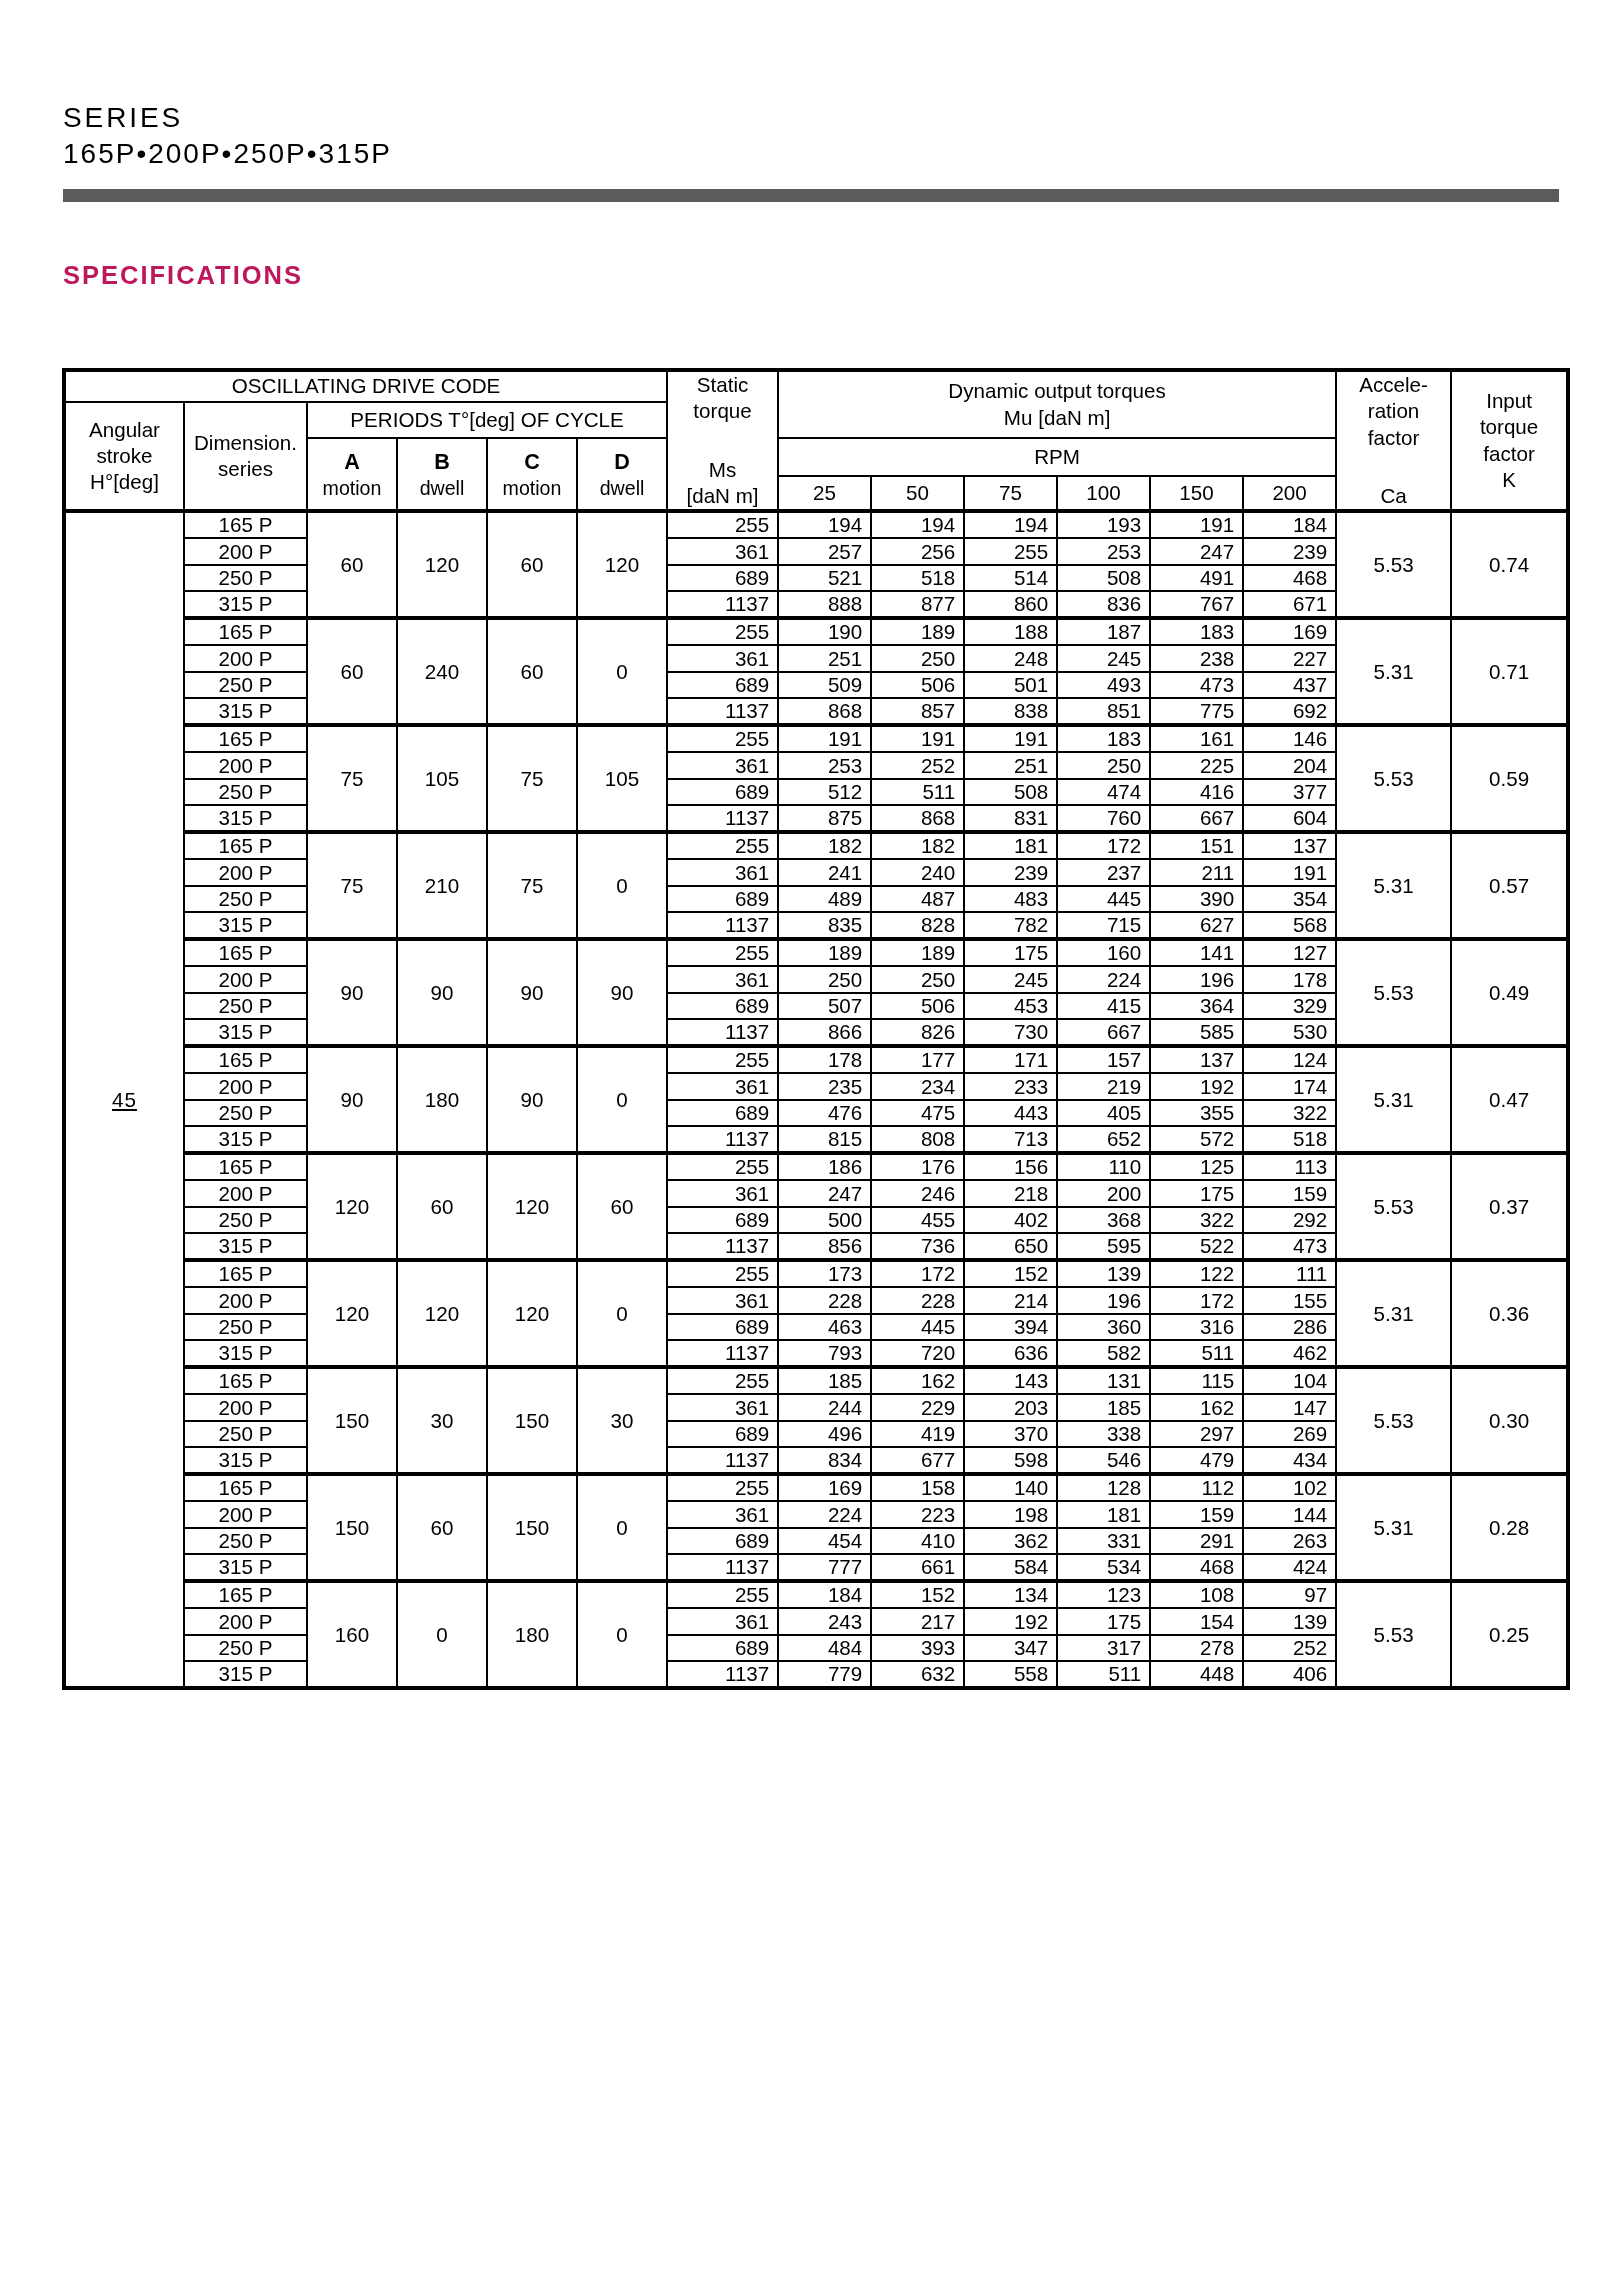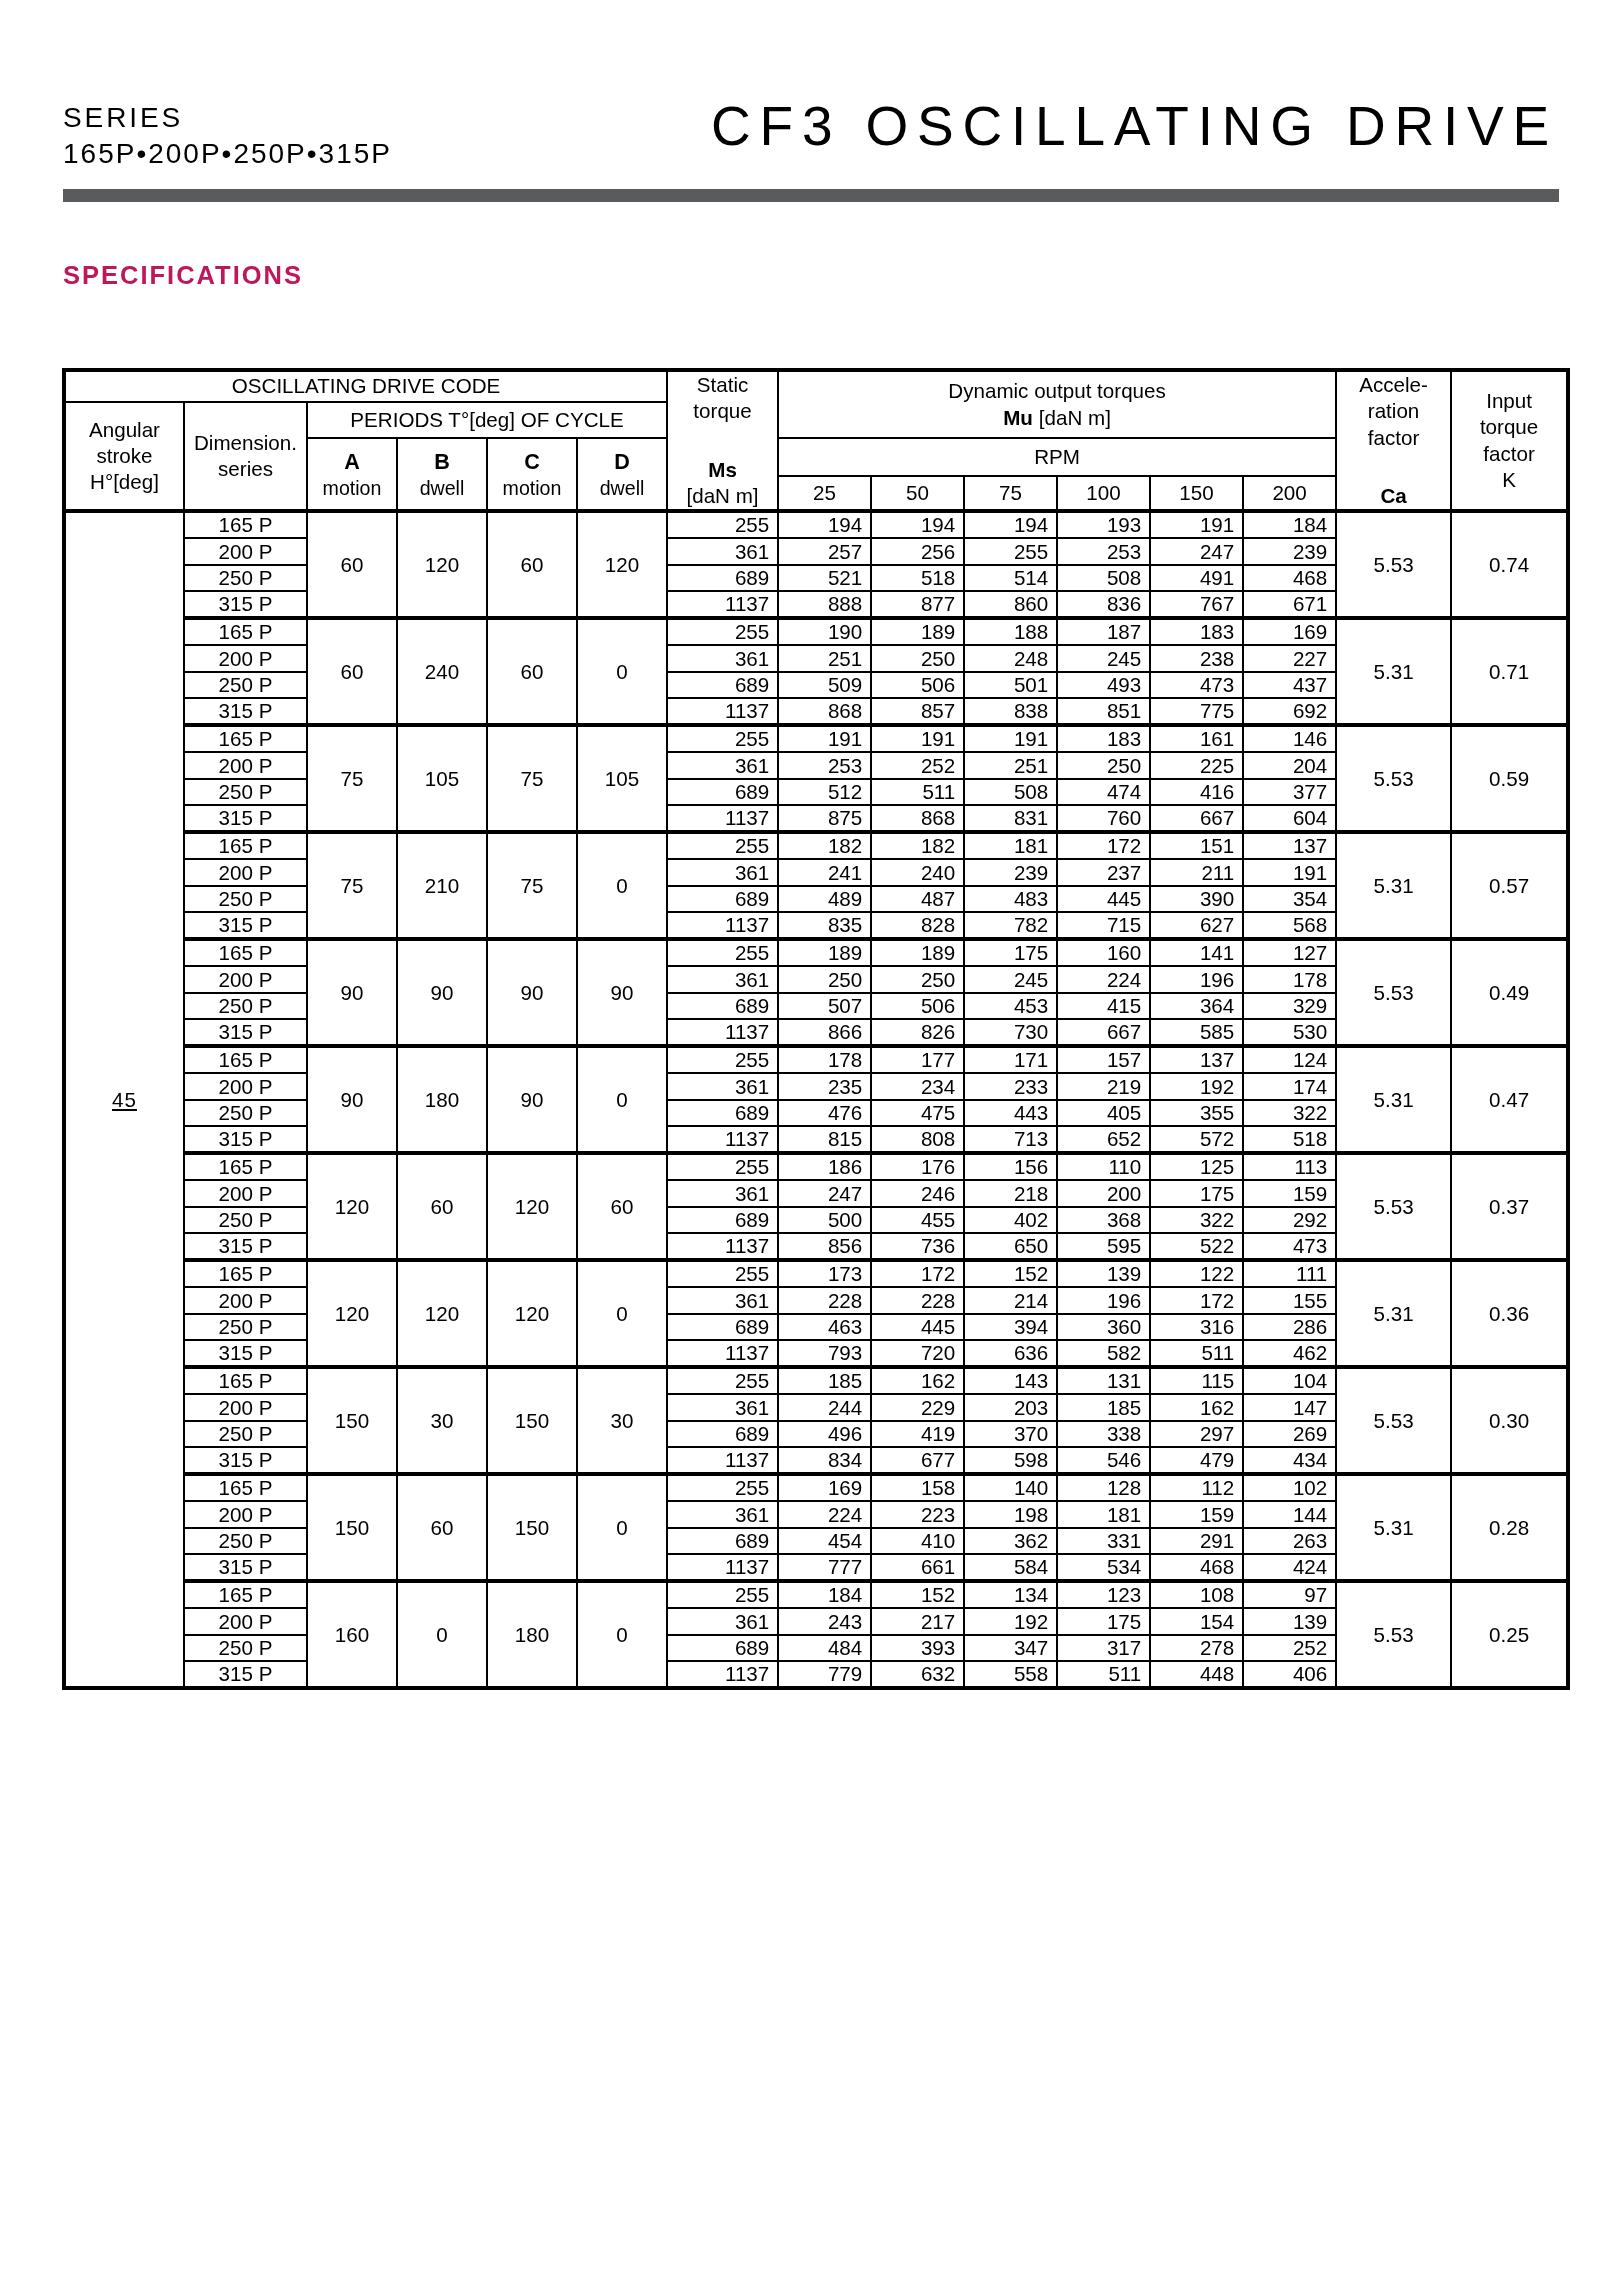--- a/index.html
+++ b/index.html
@@ -17,21 +17,21 @@
                  color:#be185d;letter-spacing:2px;}
 
   
   table.spec{position:absolute;left:62px;top:368px;width:1504px;border-collapse:collapse;
              table-layout:fixed;border:4.9px solid #000;font-stretch:condensed;padding-left:28px;}
   .spec th,.spec td{border:2px solid #000;padding:0;text-align:center;font-weight:normal;
                     overflow:hidden;white-space:nowrap;}
   .spec thead th{border-width:2.9px;font-size:20.6px;line-height:1.28;}
   .spec tr.hr1{height:32px;} .spec tr.hr2{height:29px;}
   .spec tr.hr3{height:31px;} .spec tr.hr4{height:35px;}
-  .bold{font-weight:bold;margin-top:32px;}
+  .bold{font-weight:normal;margin-top:32px;}
   .mu-gap{margin-right:5.9px;}
   .pl{font-weight:bold;font-size:21.6px;}
   .ps{font-size:19.6px;}
   .rpm-val{font-weight:bold;font-size:21.6px;}
 
   .spec tbody tr{height:26.5px;}
   .spec tbody td{border-top-width:2.9px;border-bottom-width:2.9px;font-size:20.6px;}
   .spec tbody tr.group-first td{border-top-width:4.9px;}
   td.num{text-align:right;padding-right:7.8px;}
   td.angular-cell{font-size:61px;letter-spacing:1px;text-decoration:underline;}
@@ -50,21 +50,20 @@
 </style>
 </head>
 <body>
 
 <div class="page">
 
   <div class="series-block">
     <div class="series-label">SERIES</div>
     <div class="series-models">165P•200P•250P•315P</div>
   </div>
-  <div class="doc-title">CF3 OSCILLATING DRIVE</div>
   <div class="header-rule"></div>
   <div class="section-title">SPECIFICATIONS</div>
 
   <table class="spec">
     <colgroup>
       <col style="width:120px">
         <col style="width:123px">
       <col style="width:90px">
         <col style="width:90px">
         <col style="width:90px">

